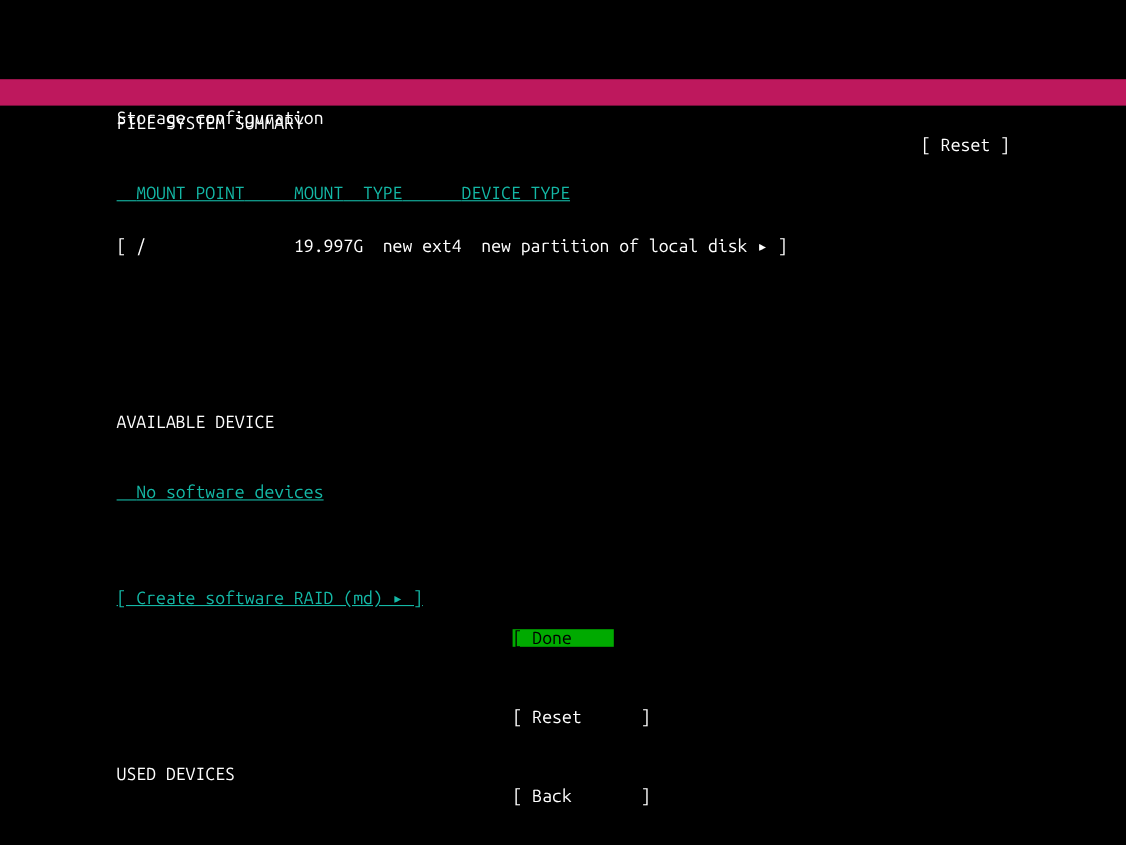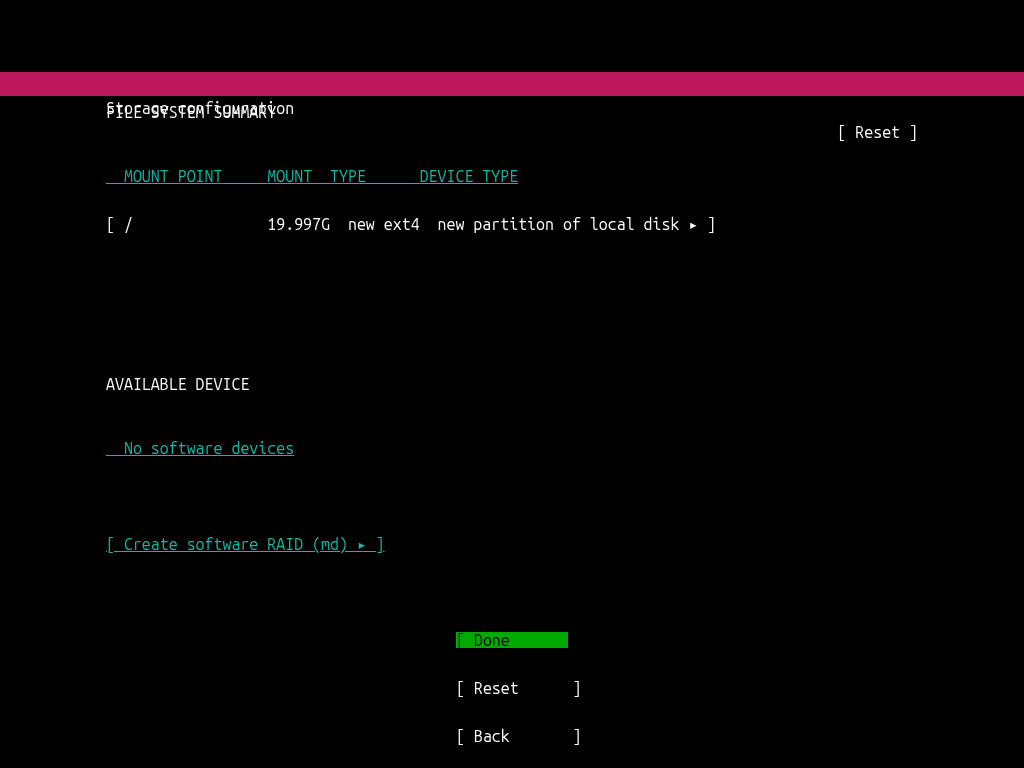--- a/index.html
+++ b/index.html
@@ -37,22 +37,22 @@
   .row { height: 16px; }
   .section-heading { color: #fff; margin-bottom: 16px; }
   .bottom-buttons {
     position: absolute;
     left: 0; right: 0;
     bottom: 8px;
     text-align: center;
   }
   .btn {
     display: block;
-    width: 112px;
-    margin: 0 auto;
+    width: 92px;
+    margin: 12px auto;
     text-align: left;
     padding: 0;
     cursor: pointer;
   }
   .btn-selected {
     background: #00aa00;
     color: #000;
   }
   .clickable { cursor: pointer; }
 </style>
@@ -74,20 +74,21 @@
   <div class="row"> </div>
   <div class="row"> </div>
 
   <div class="row bright section-heading">AVAILABLE DEVICE</div>
   <div class="row dim">  <span>No software devices</span></div>
   <div class="row"> </div>
   <div class="row dim clickable">[ Create software RAID (md) ▸ ]</div>
   <div class="row"> </div>
   <div class="row"> </div>
 
+  <div class="row bright section-heading">USED DEVICES</div>
   
   
   
   
 
 </div>
 
 <div class="bottom-buttons">
   <span class="btn btn-selected">[ Done       ]</span>
   <span class="btn">[ Reset      ]</span>

